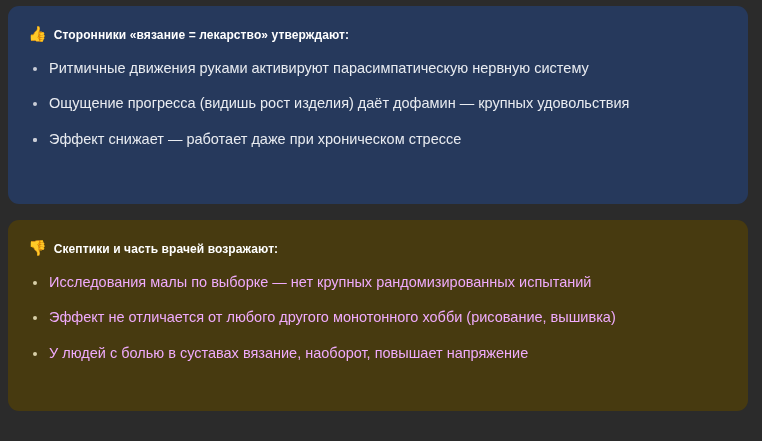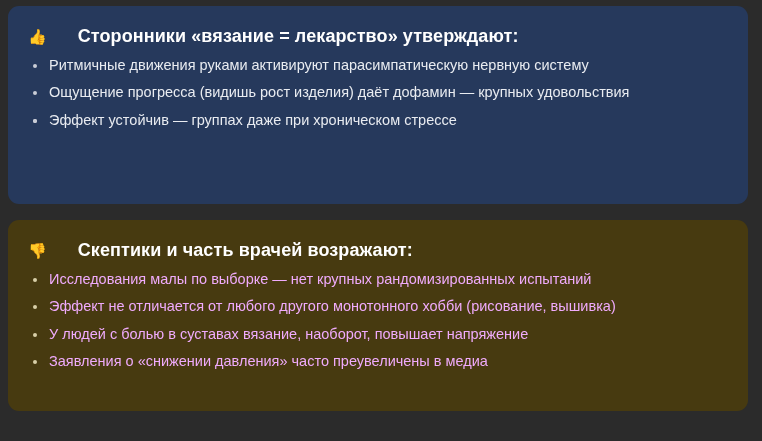--- a/index.html
+++ b/index.html
@@ -42,35 +42,34 @@
     align-items: baseline;
     gap: 7px;
     margin: 4px 0 2px 2px;
   }
   .card-header .hdr-icon {
     font-size: 15px;
     line-height: 1;
   }
   .card-header .hdr-text {
     color: #ffffff;
-    font-size: 18px;
+    font-size: 12px;
     font-weight: bold;
     letter-spacing: 0.1px;
     white-space: nowrap;
-    margin-left: 24px;
   }
   .bullet-list {
     list-style: none;
     margin: 0;
     padding: 0;
   }
   .bullet-item {
     position: relative;
     padding-left: 23px;
-    margin-top: 10px;
+    margin-top: 18px;
     color: #e9ecf1;
     font-size: 14.5px;
     line-height: 1.2;
     white-space: nowrap;
   }
   .bullet-item .dot {
     position: absolute;
     left: 7px;
     top: 7px;
     width: 4px;
@@ -102,21 +101,21 @@
       </li>
       <li class="bullet-item">
         <span class="dot"></span>
         <span>Ощущение прогресса (видишь рост изделия) даёт дофамин — крупных удовольствия</span>
       </li>
       <li class="bullet-item">
         <span class="dot"></span>
       </li>
       <li class="bullet-item">
         <span class="dot"></span>
-        <span>Эффект устойчив — группах даже при хроническом стрессе</span>
+        <span>Эффект снижает — работает даже при хроническом стрессе</span>
       </li>
     </ul>
   </section>
 
   <section class="card card-con">
     <div class="card-header">
       <span class="hdr-icon">👎</span>
       <span class="hdr-text">Скептики и часть врачей возражают:</span>
     </div>
     <ul class="bullet-list">
@@ -125,20 +124,16 @@
         <span>Исследования малы по выборке — нет крупных рандомизированных испытаний</span>
       </li>
       <li class="bullet-item">
         <span class="dot"></span>
         <span>Эффект не отличается от любого другого монотонного хобби (рисование, вышивка)</span>
       </li>
       <li class="bullet-item">
         <span class="dot"></span>
         <span>У людей с болью в суставах вязание, наоборот, повышает напряжение</span>
       </li>
-      <li class="bullet-item">
-        <span class="dot"></span>
-        <span>Заявления о «снижении давления» часто преувеличены в медиа</span>
-      </li>
     </ul>
   </section>
 
 </div>
 
 </body></html>

